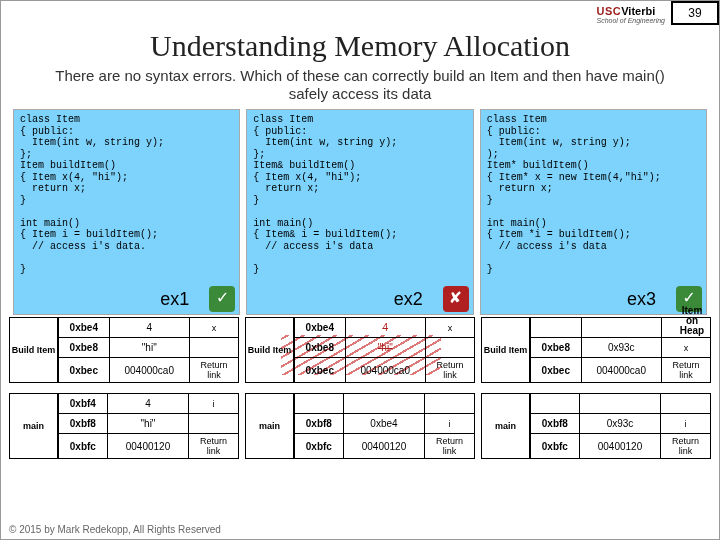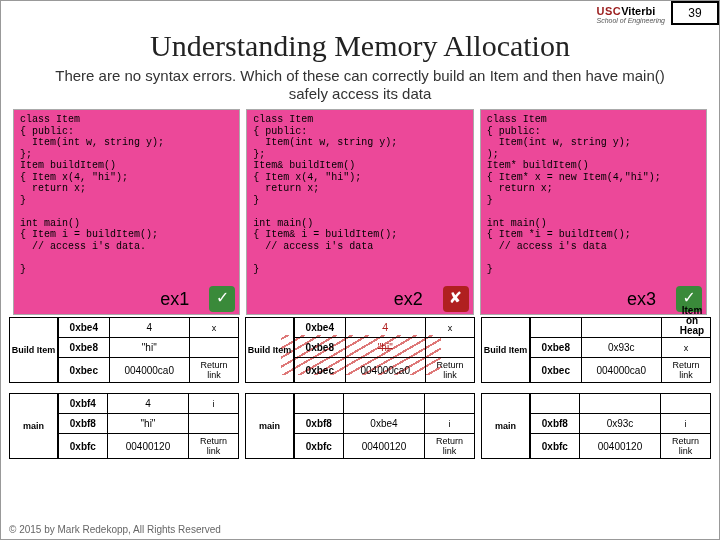--- a/index.html
+++ b/index.html
@@ -7,21 +7,21 @@
   .slide { position:relative; width:720px; height:540px; border:1px solid #999; }
   .topbar { position:absolute; top:0; right:0; display:flex; align-items:flex-start; }
   .logo { font-size:11px; color:#9a1b1b; margin-right:6px; margin-top:4px; white-space:nowrap; }
   .logo .usc { font-weight:bold; letter-spacing:.5px; }
   .logo .vit { color:#000; font-weight:bold; }
   .logo .sub { display:block; font-size:7px; color:#555; font-style:italic; }
   .pagenum { border:2px solid #000; width:48px; height:24px; display:flex; align-items:center; justify-content:center; font-size:12px; }
   .title { text-align:center; font-family: "Constantia", "Georgia", serif; font-size:30px; margin-top:28px; color:#222; font-weight:400; }
   .subtitle { text-align:center; font-size:15px; color:#333; margin-top:4px; line-height:1.2; padding:0 40px; }
   .codes { display:flex; justify-content:space-between; padding:0 12px; margin-top:6px; gap:6px; }
-  .codebox { flex:1; background:#ec4899; border:1px solid #aaa; padding:4px 6px; font-family:"Courier New",monospace; font-size:10px; line-height:1.15; white-space:pre; position:relative; min-height:168px; }
+  .codebox { flex:1; background:#7dd3fc; border:1px solid #aaa; padding:4px 6px; font-family:"Courier New",monospace; font-size:10px; line-height:1.15; white-space:pre; position:relative; min-height:168px; }
   .exlabel { position:absolute; bottom:4px; right:50px; font-size:18px; font-family:Arial,sans-serif; font-weight:400; }
   .mark { position:absolute; bottom:2px; right:4px; width:26px; height:26px; border-radius:4px; display:flex; align-items:center; justify-content:center; font-size:18px; font-weight:bold; color:#fff; }
   .mark.check { background:#3a8a3a; }
   .mark.cross { background:#b02020; }
   .mark.ambig { background:#3a8a3a;}
   .itemheap { position:absolute; right:10px; top:305px; font-size:10px; font-weight:bold; text-align:center; line-height:1.0; width:34px; }
   .tables { position:absolute; left:0; right:0; top:316px; display:flex; justify-content:space-between; padding:0 8px; gap:6px; }
   .tcol { flex:1; position:relative; }
   .tgroup { display:flex; }
   .rowlabel { width:49px; font-size:9px; font-weight:bold; text-align:center; border:1px solid #000; background:#fff; display:flex; align-items:center; justify-content:center; }

